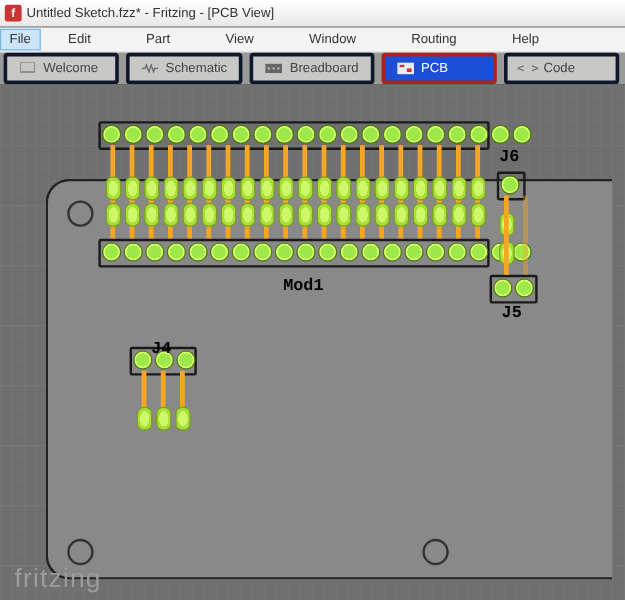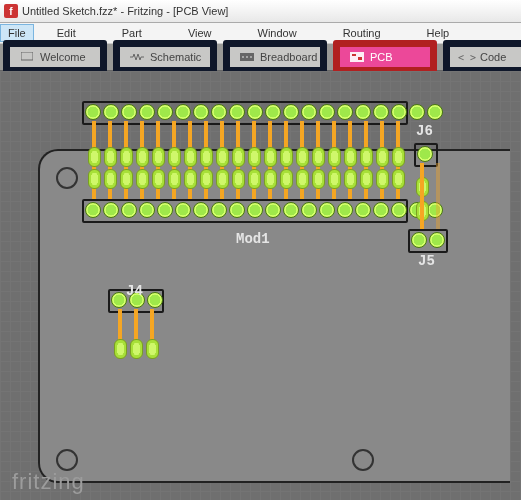--- a/index.html
+++ b/index.html
@@ -2,33 +2,33 @@
 <html><head>
 <meta charset="utf-8">
 <style>
   html,body{margin:0;padding:0;font-family:Arial,sans-serif;font-size:12px;width:521px;height:500px;overflow:hidden;background:#5a5a5a}
   .titlebar{height:22px;background:linear-gradient(#fff,#e8e8e8);border-bottom:1px solid #aaa;display:flex;align-items:center;padding:0 4px;font-size:11px;color:#333}
   .app-icon{width:14px;height:14px;background:#c33;color:#fff;display:inline-flex;align-items:center;justify-content:center;font-weight:bold;font-size:10px;margin-right:4px;border-radius:2px}
   .menubar{height:20px;background:#f4f4f4;border-bottom:1px solid #ccc;display:flex;align-items:center;font-size:11px;color:#333}
   .menubar span{padding:3px 23px;cursor:default}
   .menubar span.sel{background:#cde6f7;border:1px solid #7ab5e0;padding:2px 7px}
   .tabs{height:26px;background:#9a9a98;display:flex;align-items:center;border-bottom:1px solid #666}
-  .tab{height:20px;background:#c8c8c6;border:7px solid #0f172a;border-radius:3px;margin:0 3px;display:flex;align-items:center;padding:0 10px;font-size:11px;color:#444;cursor:pointer;min-width:70px}
-  .tab.active{background:#ec4899;color:#fff;border-color:#b12020}
+  .tab{height:20px;background:#c8c8c6;border:3px solid #0f172a;border-radius:3px;margin:0 3px;display:flex;align-items:center;padding:0 10px;font-size:11px;color:#444;cursor:pointer;min-width:70px}
+  .tab.active{background:#1d4ed8;color:#fff;border-color:#b12020}
   .tab .ticon{width:14px;height:10px;margin-right:6px;display:inline-flex;align-items:center;justify-content:center}
   .canvas-wrap{position:relative;width:521px;height:432px;background:#6f6f6f;overflow:hidden}
   .grid{position:absolute;inset:0;background-image:linear-gradient(#7a7a7a 1px,transparent 1px),linear-gradient(90deg,#7a7a7a 1px,transparent 1px),linear-gradient(#888 1px,transparent 1px),linear-gradient(90deg,#888 1px,transparent 1px);background-size:10px 10px,10px 10px,50px 50px,50px 50px;opacity:.5}
   .board{position:absolute;left:38px;top:78px;width:470px;height:330px;background:#898989;border:2px solid #222;border-top-left-radius:20px;border-bottom-left-radius:20px;border-right:none}
   .hole{position:absolute;width:18px;height:18px;border:2px solid #333;border-radius:50%;background:transparent}
   .header-row{position:absolute;display:flex;gap:0}
   .pad{width:14px;height:14px;border-radius:50%;background:radial-gradient(circle,#9fe84a 0 55%,#d4ff6a 56% 75%,#6ab018 76% 100%);border:1px solid #4a7a10;margin:1px}
   .hdr-outline{position:absolute;border:2px solid #1a1a1a;border-radius:2px}
   .trace{position:absolute;background:#f5a623}
   .trace-pad{position:absolute;width:11px;height:18px;border-radius:6px;background:radial-gradient(ellipse,#cff76a 0 50%,#a8e038 51% 100%);border:1px solid #7aa020}
-  .lbl{position:absolute;font-family:"Courier New",monospace;font-size:14px;color:#e5e5e5;font-weight:bold}
+  .lbl{position:absolute;font-family:"Courier New",monospace;font-size:14px;color:#000000;font-weight:bold}
   .watermark{position:absolute;left:12px;bottom:8px;font-size:22px;color:#9c9c9c;letter-spacing:1px;font-weight:300}
 </style>
 </head>
 <body>
 
 <div class="titlebar">
   <span class="app-icon">f</span>
   <span>Untitled Sketch.fzz* - Fritzing - [PCB View]</span>
 </div>
 

